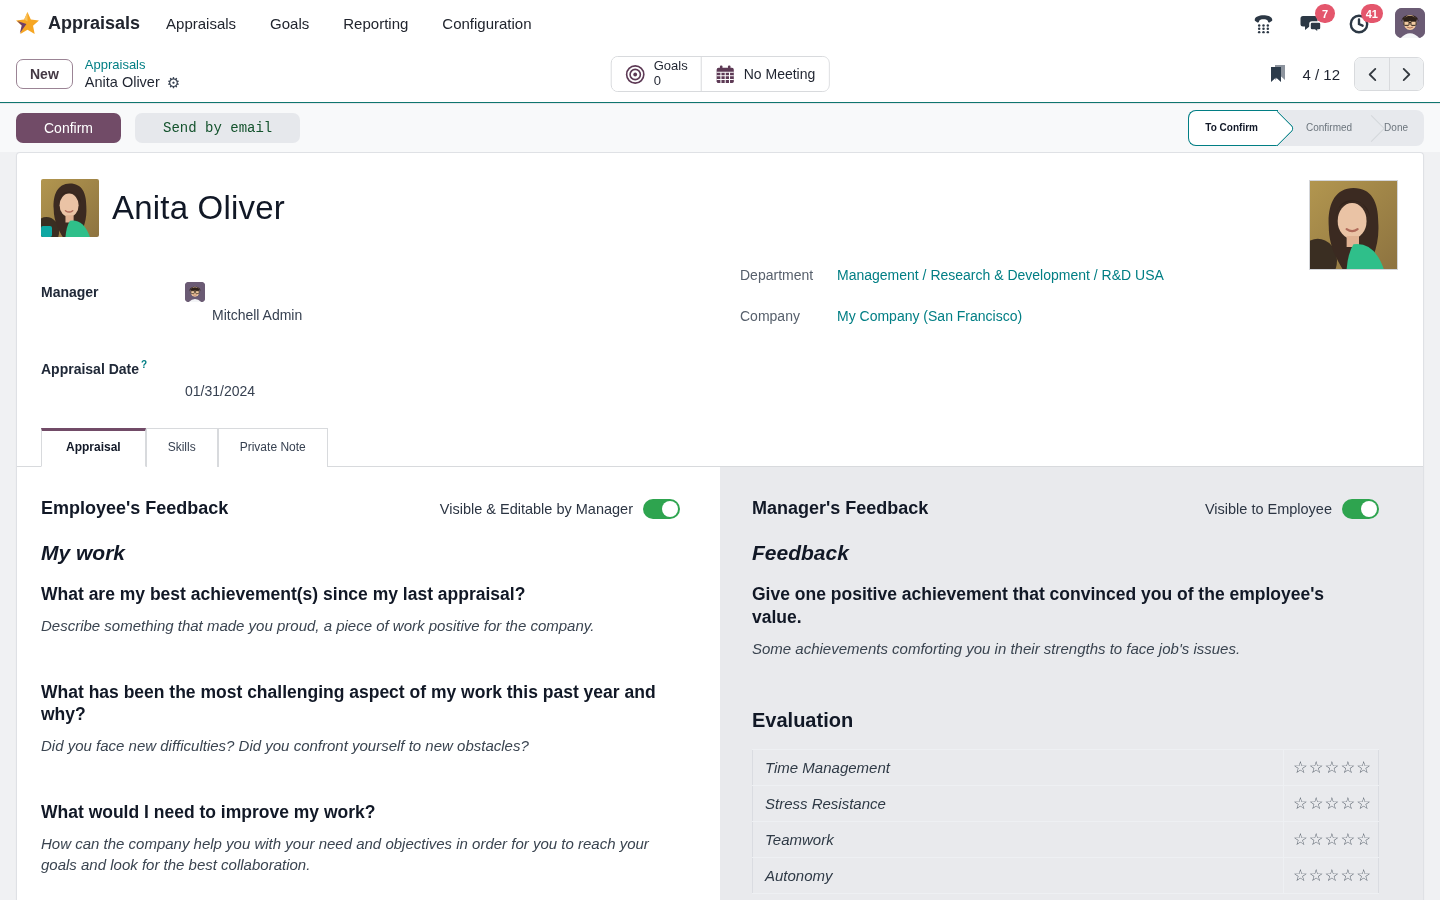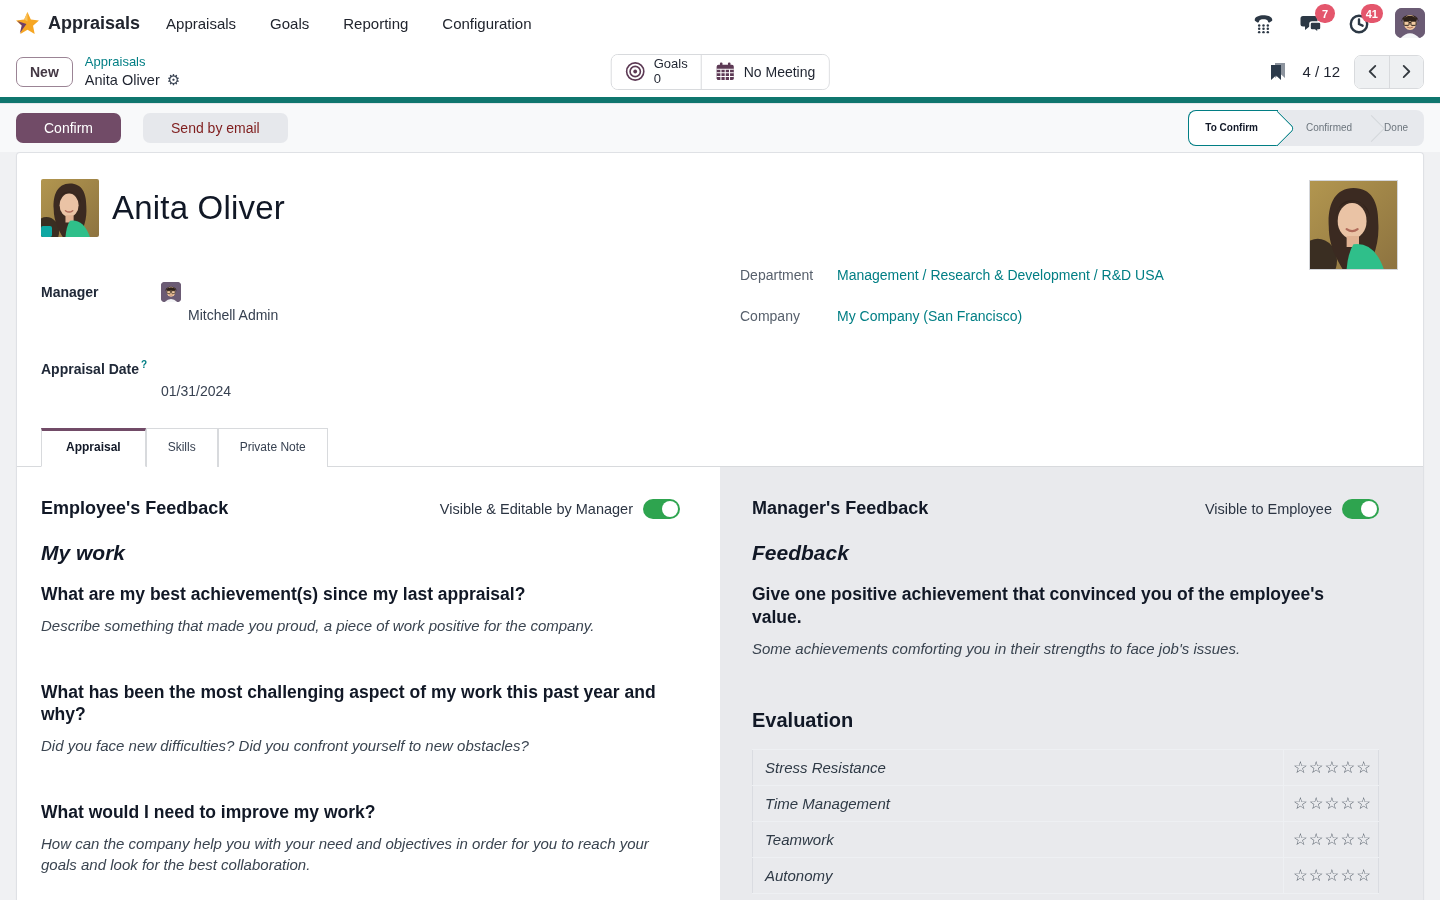--- a/index.html
+++ b/index.html
@@ -13,21 +13,21 @@
   .nav-menu { display:flex; gap:34px; margin-left:26px; }
   .nav-item { font-size:15px; color:#21252e; cursor:pointer; }
   .systray { margin-left:auto; display:flex; align-items:center; gap:24px; }
   .tray-btn { position:relative; display:inline-flex; cursor:pointer; }
   .badge { position:absolute; top:-7px; right:-12px; min-width:20px; height:19px; padding:0 5px;
            background:#e4566c; color:#fff; border-radius:10px; font-size:11px; font-weight:700;
            display:flex; align-items:center; justify-content:center; }
   .user-avatar { width:30px; height:30px; border-radius:7px; overflow:hidden; background:#6b5b74; cursor:pointer; }
 
   
-  .control { height:57px; background:#fff; display:flex; align-items:center; padding:0 16px; position:relative; border-bottom:6px solid #0f766e; }
+  .control { height:57px; background:#fff; display:flex; align-items:center; padding:0 16px; position:relative; border-bottom:1px solid #0f766e; }
   .btn-new { border:1px solid #9b8495; background:#fff; color:#443844; font-weight:600; font-size:14px;
              padding:6px 13px; border-radius:7px; cursor:pointer; }
   .crumbs { margin-left:12px; line-height:1.25; }
   .crumb-parent { color:#017e84; font-size:13px; cursor:pointer; }
   .crumb-current { color:#1f2430; font-size:14.5px; display:flex; align-items:center; gap:7px; }
   .gear { font-size:15px; color:#374151; cursor:pointer; line-height:1; }
   .stat-group { position:absolute; left:50%; transform:translateX(-50%); display:flex;
                 border:1px solid #d8dadd; border-radius:7px; background:#fff; height:36px; overflow:hidden; }
   .stat-btn { display:flex; align-items:center; gap:8px; padding:0 13px; cursor:pointer; background:#fff; border:none; font-family:inherit; }
   .stat-btn + .stat-btn { border-left:1px solid #d8dadd; }
@@ -36,21 +36,21 @@
   .cp-right { margin-left:auto; display:flex; align-items:center; gap:14px;justify-content:space-between; }
   .pager-val { font-size:15px; color:#1f2430; cursor:pointer; }
   .pager-btns { display:flex; border:1px solid #d8dadd; border-radius:7px; overflow:hidden; }
   .pager-btn { width:34px; height:32px; background:#eef0f2; display:flex; align-items:center; justify-content:center; cursor:pointer; border:none; }
   .pager-btn + .pager-btn { border-left:1px solid #d8dadd; }
 
   
   .statusbar { height:49px; background:#f8f9fa; border-top:1px solid #e5e7eb; display:flex; align-items:center; padding:0 16px; }
   .btn { font-family:inherit; font-size:14px; font-weight:500; padding:7px 28px; border-radius:7px; border:none; cursor:pointer; }
   .btn-primary { background:#714b67; color:#fff; }
-  .btn-secondary { background:#e6e8ec; color:#7f1d1d; margin-left:22px; }
+  .btn-secondary { background:#e6e8ec; color:#14532d; margin-left:14px;font-family:Liberation Mono, monospace; }
   .stages { margin-left:auto; display:flex; align-items:center; background:#e7e9ed; border-radius:8px; height:36px; }
   .stage { position:relative; font-size:10px; color:#6c757d; padding:0 16px; line-height:34px; cursor:pointer; white-space:nowrap; }
   .stage.active { background:#fff; border:1px solid #017e84; border-right:none; border-radius:8px 0 0 8px;
                   color:#111827; font-weight:700; padding:0 20px 0 16px; z-index:2; }
   .stage.active::after { content:''; position:absolute; right:-12px; top:4.5px; width:24px; height:24px;
                   background:#fff; border-top:1px solid #017e84; border-right:1px solid #017e84;
                   transform:rotate(45deg); border-radius:0 5px 0 0; }
   .stage.sep::before { content:''; position:absolute; left:-6px; top:8px; width:18px; height:18px;
                   border-top:1px solid #d4d7db; border-right:1px solid #d4d7db; transform:rotate(45deg); }
   .stage.first-inactive { padding-left:28px; }
@@ -60,21 +60,21 @@
            border-radius:4px 4px 0 0; position:relative; box-shadow:0 1px 2px rgba(0,0,0,.04); overflow:hidden; }
   .sheet-head { padding:26px 24px 0 24px; position:relative; }
   .head-row { display:flex; align-items:center; gap:13px; }
   .emp-avatar { width:58px; height:58px; position:relative; border-radius:2px; overflow:visible; cursor:pointer; }
   .emp-avatar svg { border-radius:2px; }
   .presence { position:absolute; left:0; bottom:0; width:11px; height:11px; background:#0fa8a3; border-radius:2px; }
   .rec-name { font-size:33px; font-weight:500; color:#111826; letter-spacing:.2px; cursor:text; }
   .big-photo { position:absolute; top:27px; right:25px; width:89px; height:90px; border:1px solid #d4d6da; cursor:pointer; }
   .fields { display:grid; grid-template-columns:1fr 1fr; margin-top:24px; column-gap:40px; }
   .frow { display:flex; align-items:center; min-height:27px; margin-bottom:14px; }
-  .flabel { width:120px; font-weight:700; color:#202938; font-size:14px; flex:none; }
+  .flabel { width:144px; font-weight:700; color:#202938; font-size:14px; flex:none; }
   .flabel.soft { font-weight:500; color:#57606c; width:97px; }
   .hint-q { color:#017e84; font-size:10px; vertical-align:super; margin-left:2px; cursor:help; }
   .fval { color:#374151; font-size:14px; cursor:text;margin-top:46px; }
   .link { color:#017e84; cursor:pointer; text-decoration:none; font-size:14px; }
   .m2m { display:flex; align-items:center; gap:7px; cursor:pointer; }
   .mini-avatar { width:20px; height:20px; border-radius:4px; overflow:hidden; background:#6b5b74; flex:none; }
 
   
   .tabbar { margin-top:14px; padding-left:24px; border-bottom:1px solid #d8dadd; display:flex; }
   .tab { padding:11px 21px; font-size:12px; color:#374151; border:1px solid transparent; cursor:pointer; position:relative; top:1px; }
@@ -365,25 +365,25 @@
       </div>
       <h2 class="group-h">Feedback</h2>
 
       <h3 class="question q-narrow">Give one positive achievement that convinced you of the employee's value.</h3>
       <p class="qhint">Some achievements comforting you in their strengths to face job's issues.</p>
 
       <h2 class="eval-h">Evaluation</h2>
       <table class="eval-table">
         <tbody>
           <tr>
-            <td class="cell-skill">Stress Resistance</td>
+            <td class="cell-skill">Time Management</td>
             <td class="cell-stars">☆☆☆☆☆</td>
           </tr>
           <tr>
-            <td class="cell-skill">Time Management</td>
+            <td class="cell-skill">Stress Resistance</td>
             <td class="cell-stars">☆☆☆☆☆</td>
           </tr>
           <tr>
             <td class="cell-skill">Teamwork</td>
             <td class="cell-stars">☆☆☆☆☆</td>
           </tr>
           <tr>
             <td class="cell-skill">Autonomy</td>
             <td class="cell-stars">☆☆☆☆☆</td>
           </tr>

